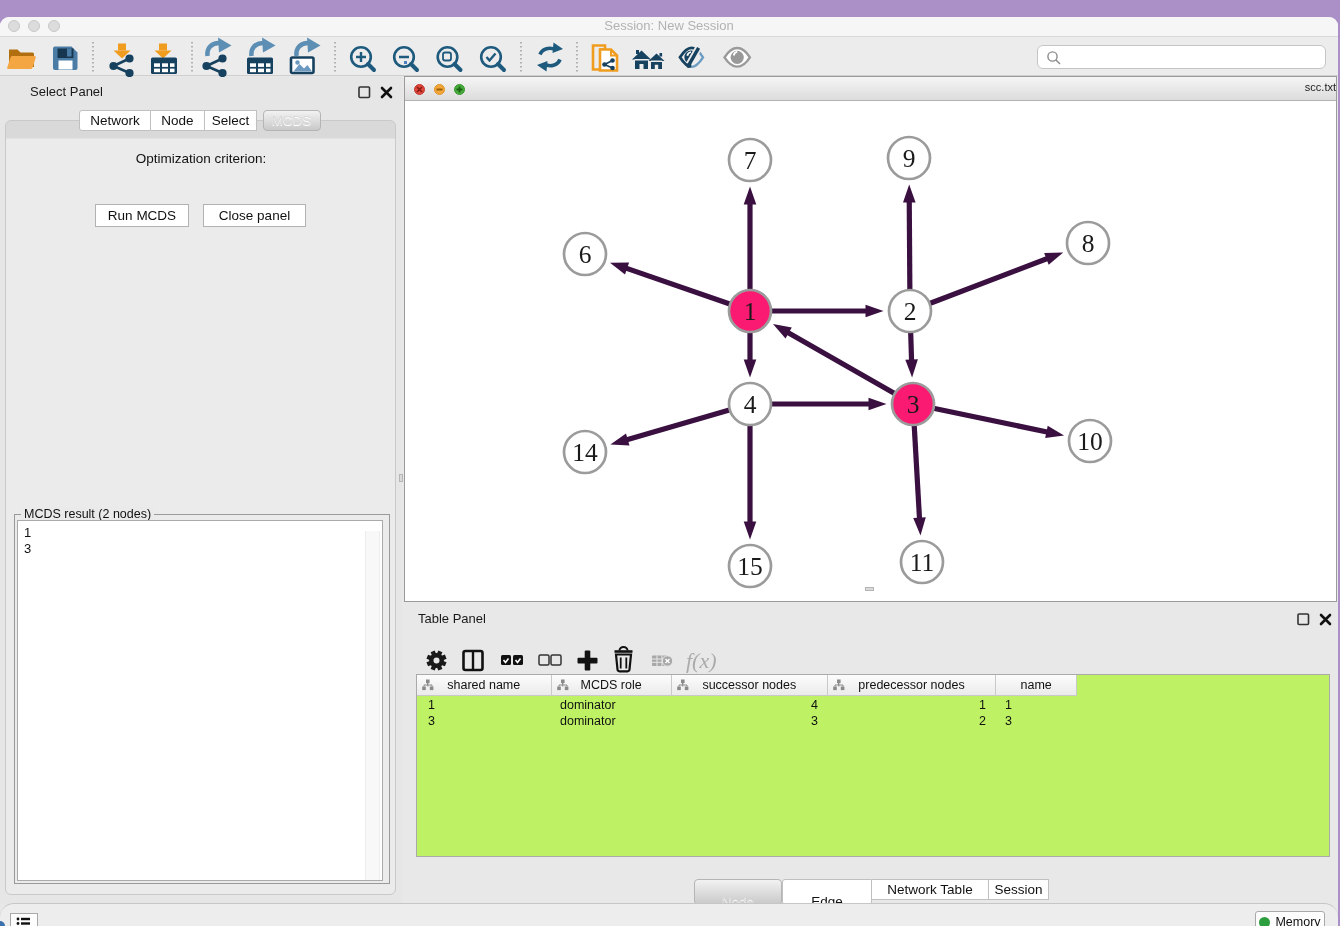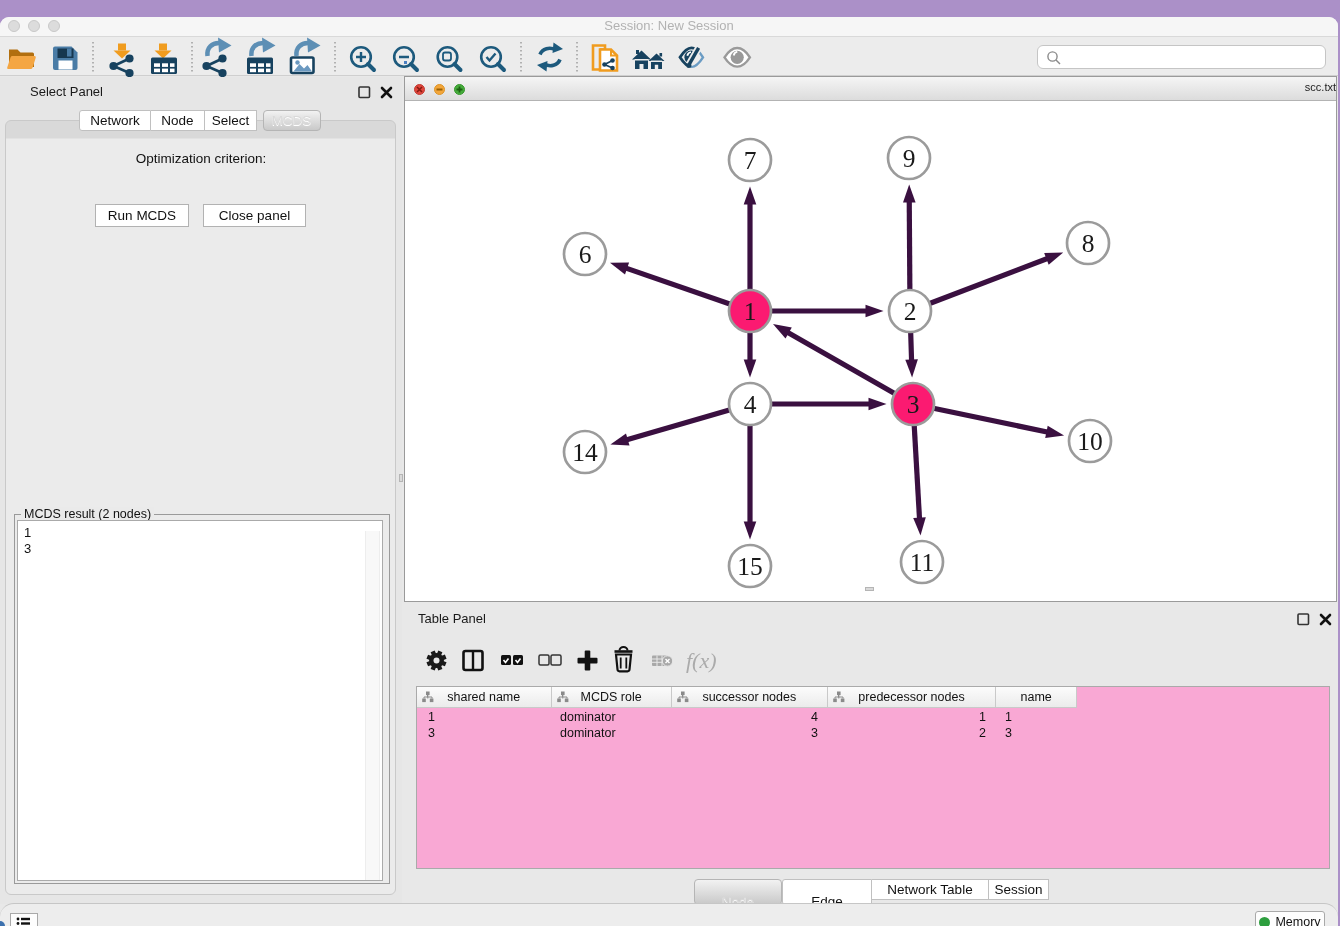--- a/index.html
+++ b/index.html
@@ -34,21 +34,21 @@
 #mcdsscroll { position:absolute; right:2px; top:10px; width:15px; height:349px; background:#f8f8f8; border-left:1px solid #ededed; border-right:1px solid #ededed; }
 
 #netwin { position:absolute; left:404px; top:59px; width:933px; height:526px; background:#fff; border:1px solid #9a9a9a; }
 #nettitle { position:absolute; left:0; top:0; width:100%; height:24px; background:linear-gradient(#f5f5f5,#dcdcdc); border-bottom:1px solid #b3b3b3; }
 #nettitle .t { position:absolute; top:4px; width:100%; text-align:right; font-size:11px; color:#222; }
 .tl { position:absolute; top:7px; width:11px; height:11px; border-radius:50%; }
 #graphwrap { position:absolute; left:0; top:25px; width:931px; height:499px; background:#fff; }
 
 #tpanel { position:absolute; left:404px; top:585px; width:933px; height:301px; background:#e8e8e8; }
 #ttool { position:absolute; left:0; top:34px; width:100%; height:42px; }
-#ttable { position:absolute; left:12px; top:84px; width:914px; height:183px; background:#f9a8d4; border:1px solid #aaa; }
+#ttable { position:absolute; left:12px; top:72px; width:914px; height:183px; background:#bef264; border:1px solid #aaa; }
 .th { position:absolute; top:0; height:21px; background:linear-gradient(#fcfcfc,#ebebeb); border-right:1px solid #c9c9c9; border-bottom:1px solid #c9c9c9; font-size:12.5px; color:#111; text-align:center; line-height:21px; }
 .td { position:absolute; font-size:12.5px; color:#111; height:16px; line-height:16px; }
 
 #btabs { position:absolute; left:290px; top:277px; display:flex; }
 
 #statusbar { position:absolute; left:0; top:886px; width:100%; height:36px; background:#ededed; border-top:1px solid #c6c6c6;border-radius:14px; }
 #listbtn { position:absolute; left:10px; top:9px; width:28px; height:21px; background:#fdfdfd; border:1px solid #a9a9a9; }
 #membtn { position:absolute; right:13px; top:7px; width:70px; height:23px; background:#fdfdfd; border:1px solid #a9a9a9; border-radius:3px; font-size:12.5px; color:#111; text-align:center; line-height:21px; }
 </style>
 </head>

